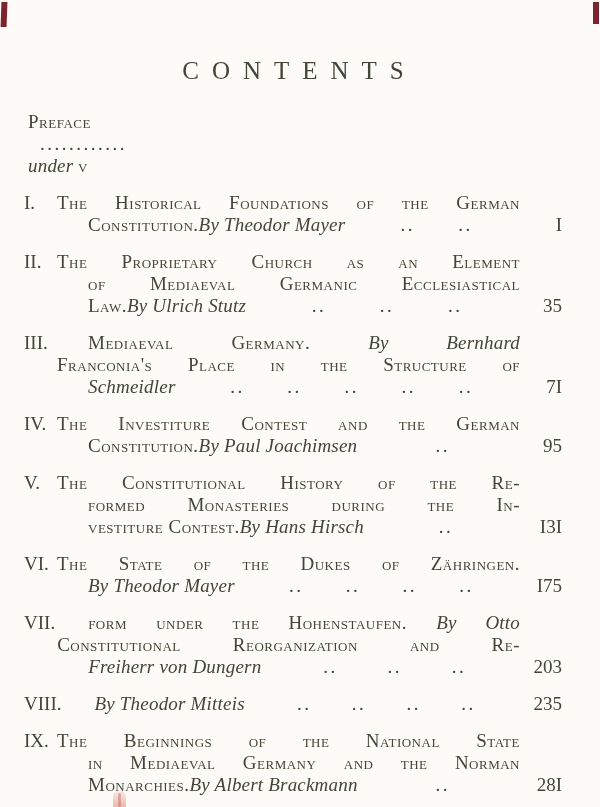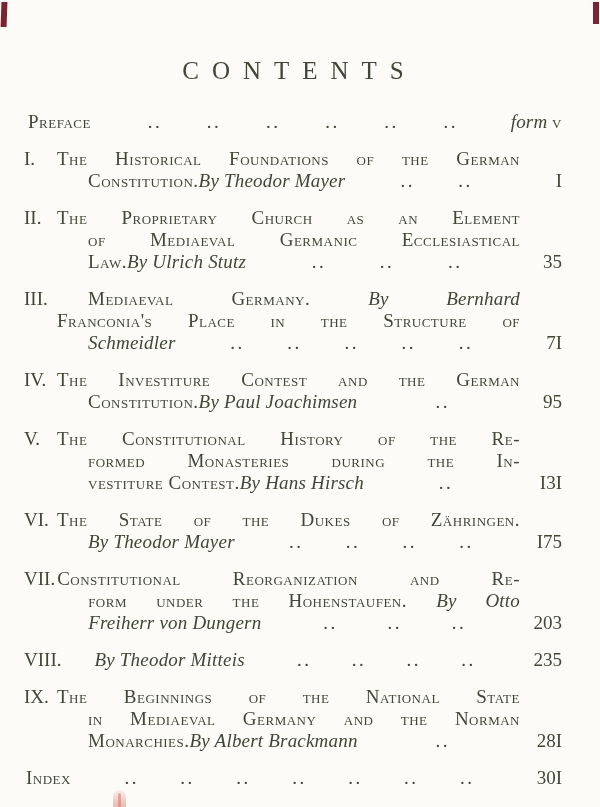--- a/index.html
+++ b/index.html
@@ -25,21 +25,21 @@
     letter-spacing:13px;
     padding-left:13px;       
     text-align:center;
     line-height:30px;
     font-variant:normal;
   }
 
   .sc{font-variant:small-caps;letter-spacing:0.5px;}
   .it{font-style:italic;letter-spacing:0.2px;}
 
-  .row{display:flex;align-items:baseline;font-size:19px;line-height:22px;}
+  .row{display:flex;align-items:baseline;font-size:19px;line-height:22px;flex-direction:column;}
   .preface-row{margin:25px 0 15px 4px;}
   .index-row{margin:0 0 0 2px;}
 
   .entry{display:flex;margin-bottom:15px;}
   .numeral{min-width:31px;padding-right:2px;font-size:19px;line-height:22px;}
   .block{flex:1;min-width:0;}
   .line{line-height:22px;font-size:19px;}
   .indent{margin-left:31px;justify-content:space-between;}
   .just{text-align:justify;text-align-last:justify;padding-right:42px;}
   .dotline{display:flex;align-items:baseline;}
@@ -80,21 +80,21 @@
   <div class="row preface-row">
     <span class="sc txt">Preface</span>
     <span class="leader">
         <span class="dots">..</span>
         <span class="dots">..</span>
         <span class="dots">..</span>
         <span class="dots">..</span>
         <span class="dots">..</span>
         <span class="dots">..</span>
       </span>
-    <span class="pageref"><span class="it">form</span>&nbsp;<span class="sc">v</span></span>
+    <span class="pageref"><span class="it">under</span>&nbsp;<span class="sc">v</span></span>
   </div>
 
   <div id="entries">
       <div class="entry">
         <span class="numeral">I.</span>
         <div class="block">
           <div class="line just"><span class="sc txt">The Historical Foundations of the German</span></div>
           <div class="line indent dotline">
             <span class="sc txt">Constitution. </span>
             <span class="it txt">By Theodor Mayer</span>
@@ -182,22 +182,22 @@
               <span class="dots">..</span>
               <span class="dots">..</span>
             </span>
             <span class="pg">I75</span>
           </div>
         </div>
       </div>
       <div class="entry">
         <span class="numeral">VII.</span>
         <div class="block">
+          <div class="line indent just"><span class="sc txt">form under the Hohenstaufen. </span><span class="it txt">By Otto</span></div>
           <div class="line just"><span class="sc txt">Constitutional Reorganization and Re-</span></div>
-          <div class="line indent just"><span class="sc txt">form under the Hohenstaufen. </span><span class="it txt">By Otto</span></div>
           <div class="line indent dotline">
             <span class="it txt">Freiherr von Dungern</span>
             <span class="leader">
               <span class="dots">..</span>
               <span class="dots">..</span>
               <span class="dots">..</span>
             </span>
             <span class="pg">203</span>
           </div>
         </div>

